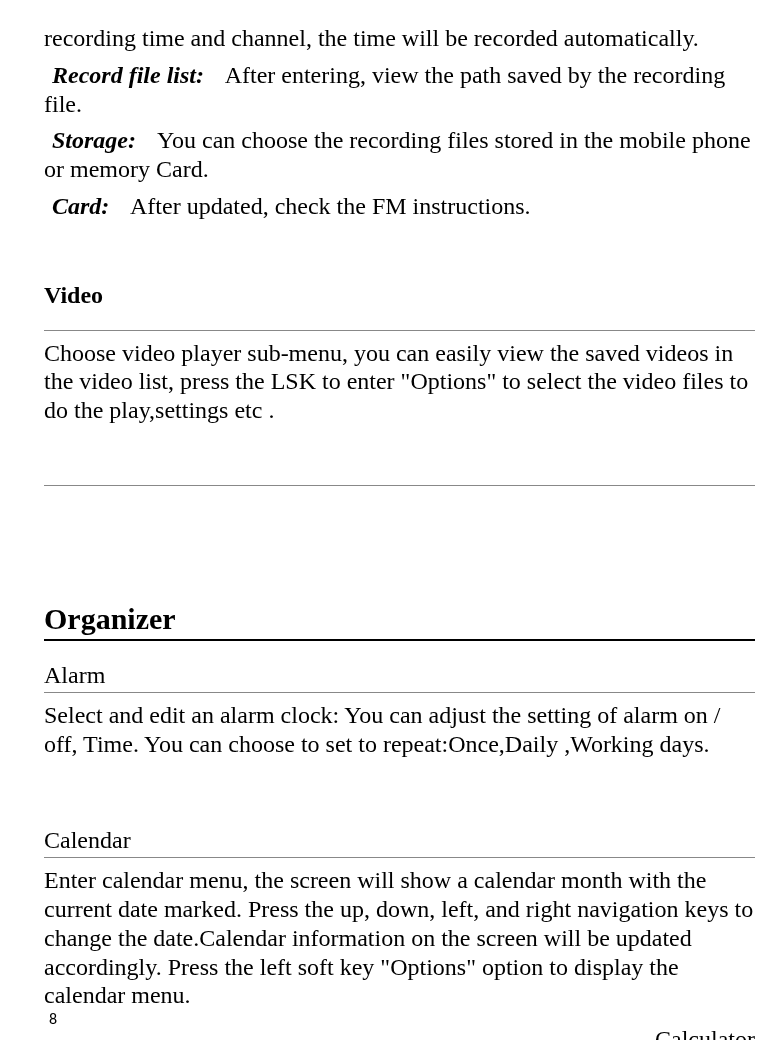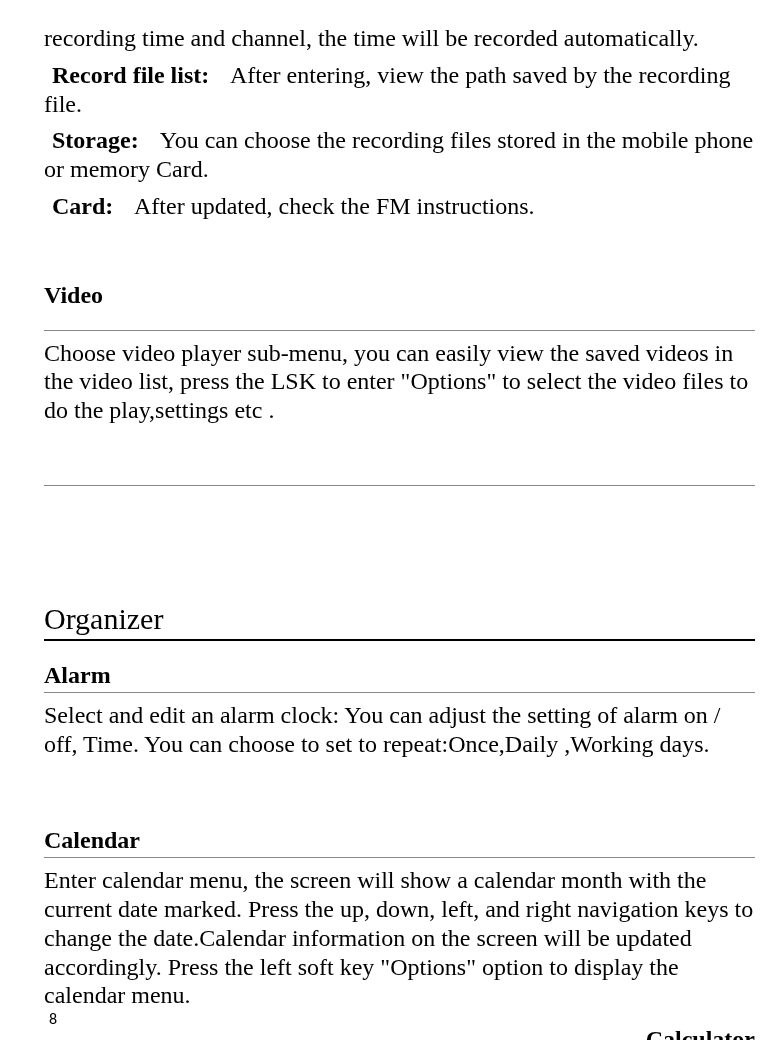--- a/index.html
+++ b/index.html
@@ -16,37 +16,38 @@
       width: 762px;
       height: 1040px;
       padding: 0 15px 0 20px;
       position: relative;
     }
     .para {
       margin-bottom: 4px;
     }
     .bold {
       font-weight: bold;
+      font-style: italic;
     }
     .section-heading {
       font-weight: bold;
       font-size: 24px;
       margin-top: 60px;
       border-bottom: 1px solid #888;
       padding-bottom: 20px;
     }
     .h1-heading {
-      font-weight: normal;
+      font-weight: bold;
       font-size: 30px;
       border-bottom: 2px solid #000;
       padding-bottom: 2px;
       margin-top: 115px;
     }
     .sub-heading {
-      font-weight: bold;
+      font-weight: normal;
       font-size: 24px;
       border-bottom: 1px solid #888;
       padding-bottom: 2px;
       margin-top: 20px;
     }
     .body-text {
       margin-top: 8px;
     }
     .hr-line {
       border: none;

